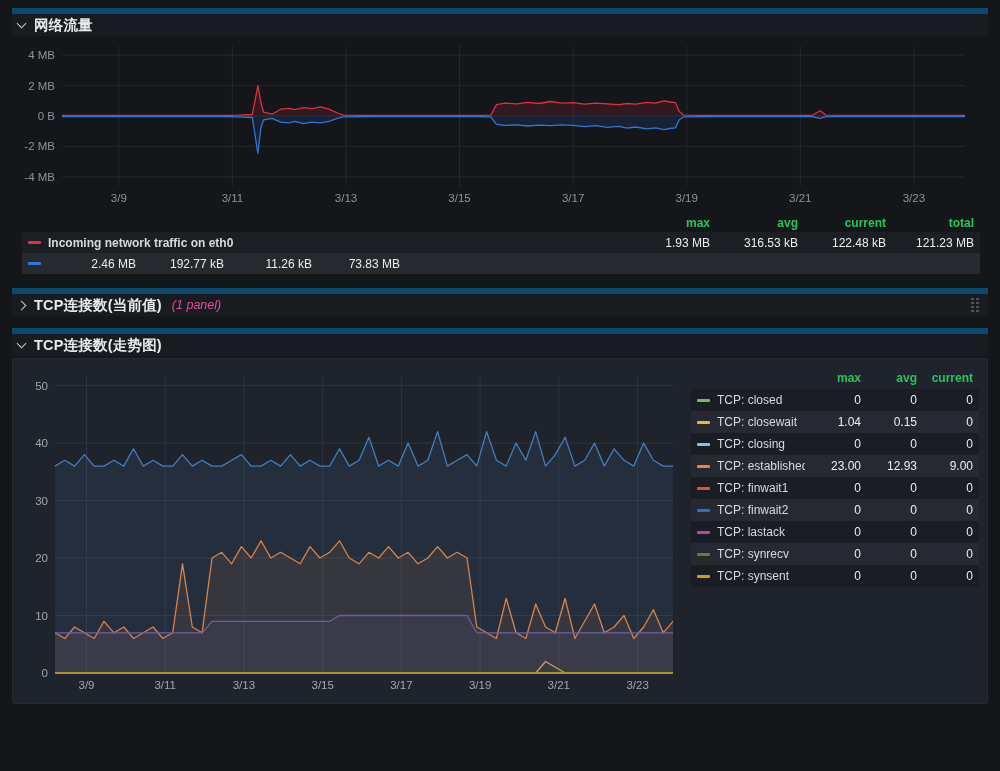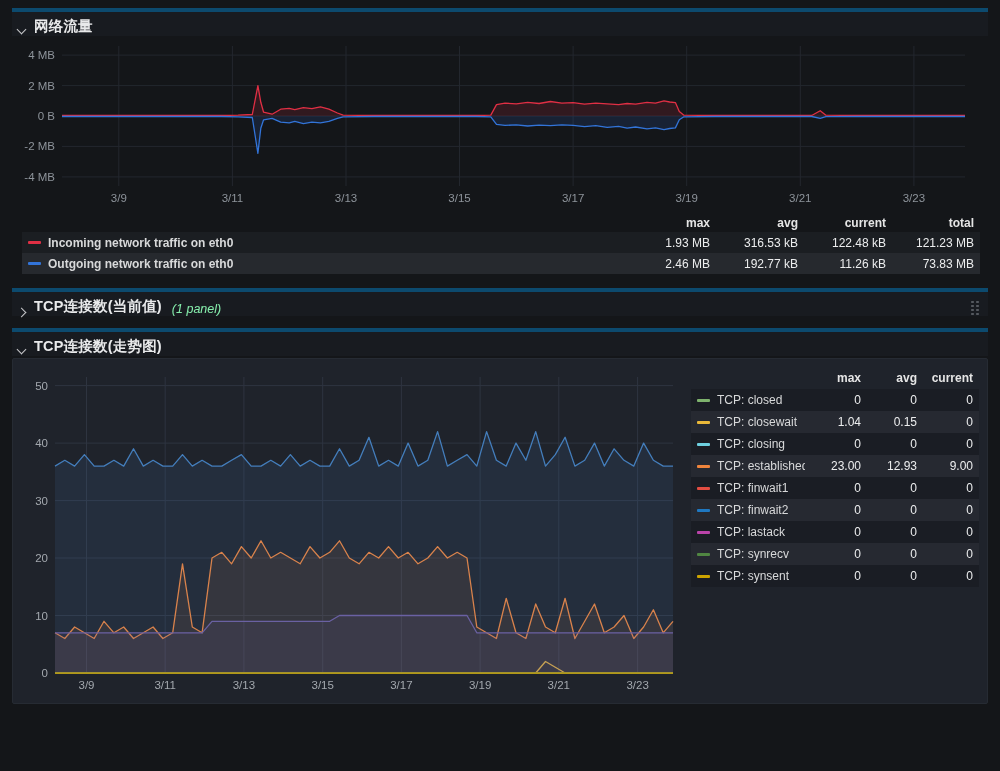--- a/index.html
+++ b/index.html
@@ -6,26 +6,26 @@
   html,body { margin:0; padding:0; }
   body {
     width:1000px; height:771px; overflow:hidden;
     background:#141619; color:#d8d9da;
     font-family:"Liberation Sans", sans-serif;
   }
   .dash { padding:8px 12px 0 12px; }
 
   
   .row-head {
-    display:flex; align-items:flex-end; height:28px;
+    display:flex; align-items:center; height:28px;
     padding:0 6px; cursor:pointer; background:#181b20;
-    border-top:4px solid #0c4a6e;
+    border-top:6px solid #0c4a6e;
   }
   .row-head .title { font-weight:bold; font-size:14.5px; color:#e9eaeb; margin-left:9px; letter-spacing:.2px; }
-  .panel-count { color:#86efac; font-style:italic; font-size:12.5px; margin-left:10px; }
+  .panel-count { color:#ec4899; font-style:italic; font-size:12.5px; margin-left:10px; }
   .chev {
     display:inline-block; width:7px; height:7px;
     border:solid #c7c8ca; border-width:0 1.6px 1.6px 0; flex:none;
   }
   .chev.down  { transform:rotate(45deg);  margin-bottom:3px; }
   .chev.right { transform:rotate(-45deg); }
   .drag-dots {
     margin-left:auto; margin-right:2px; width:10px; height:16px;
     background:radial-gradient(circle, #55595f 1.1px, transparent 1.2px);
     background-size:5px 4px;
@@ -39,21 +39,21 @@
 
   
   .legend { font-size:12px; }
   .legend1 { margin:4px 0 0 10px; width:958px; }
   .lrow { display:flex; align-items:center; height:21px; padding:0 6px; }
   .legend1 .lrow:nth-child(2) { background:#1b1e22; }
   .legend1 .lrow:nth-child(3) { background:#26292e; }
   .ldash { width:13px; height:3px; border-radius:1px; margin-right:7px; flex:none; }
   .llabel { flex:1; color:#d8d9da; font-weight:bold; cursor:pointer; white-space:nowrap; overflow:hidden; }
   .lval { text-align:right; color:#ecedee; flex:none; }
-  .lhead .lval { color:#e5e5e5; font-weight:bold; cursor:pointer; }
+  .lhead .lval { color:#22c55e; font-weight:bold; cursor:pointer; }
   .lhead { background:transparent !important; height:18px; }
 
   
   .panel2 {
     margin-top:2px; background:#1f232b; border:1px solid #262b33;
     border-radius:2px; padding:6px 8px 8px 8px;
   }
   .p2title { text-align:center; font-size:13px; font-weight:bold; color:#d8d9da; height:22px; line-height:20px; cursor:pointer; }
   .p2body { display:flex; align-items:flex-start; }
   .legend2 { margin-left:10px; width:288px; margin-top:2px; }
@@ -119,21 +119,20 @@
         <div class="lrow">
           <span class="ldash" style="background:#e02f44"></span>
           <span class="llabel">Incoming network traffic on eth0</span>
           <span class="lval" style="width:88px">1.93 MB</span>
           <span class="lval" style="width:88px">316.53 kB</span>
           <span class="lval" style="width:88px">122.48 kB</span>
           <span class="lval" style="width:88px">121.23 MB</span>
         </div>
         <div class="lrow">
           <span class="ldash" style="background:#3274d9"></span>
-          <span class="llabel">Outgoing network traffic on eth0</span>
           <span class="lval" style="width:88px">2.46 MB</span>
           <span class="lval" style="width:88px">192.77 kB</span>
           <span class="lval" style="width:88px">11.26 kB</span>
           <span class="lval" style="width:88px">73.83 MB</span>
         </div>
       </div>
   </div>
 
   <div class="spacer14"></div>
 

